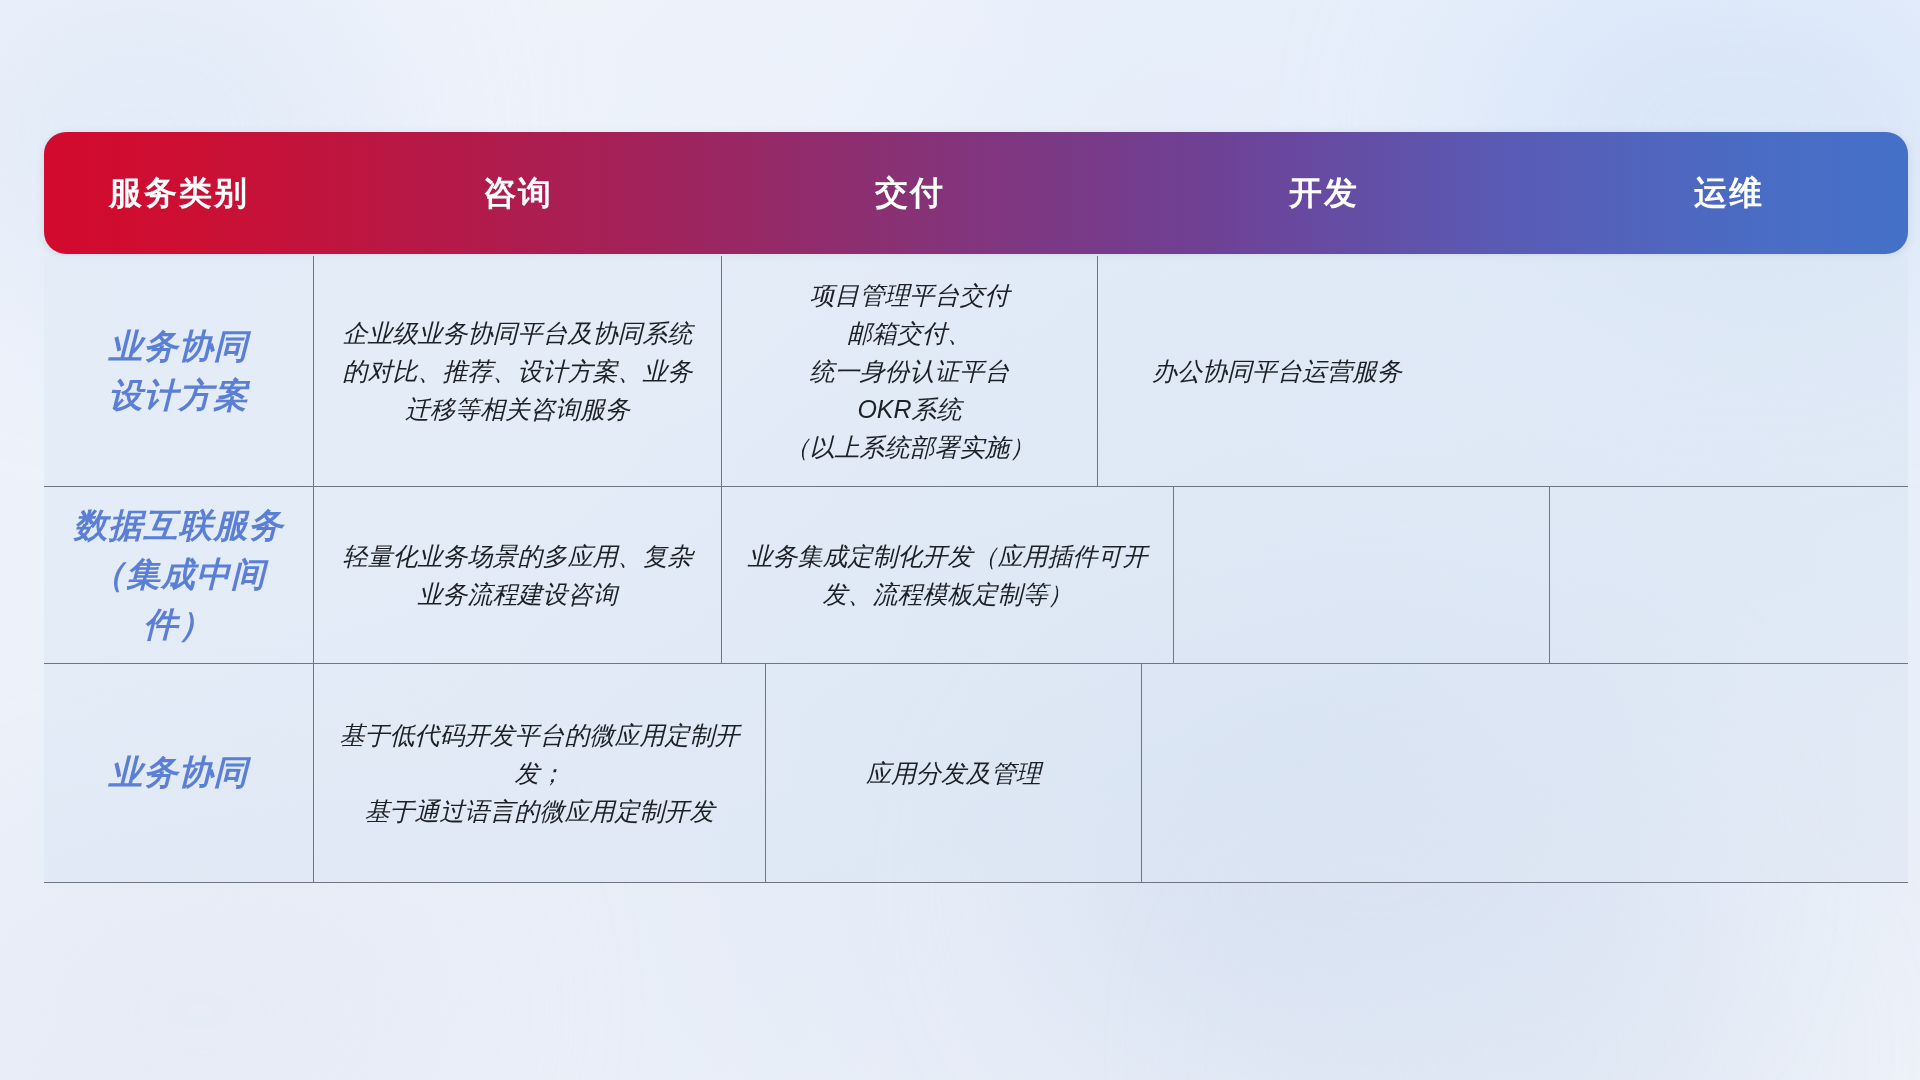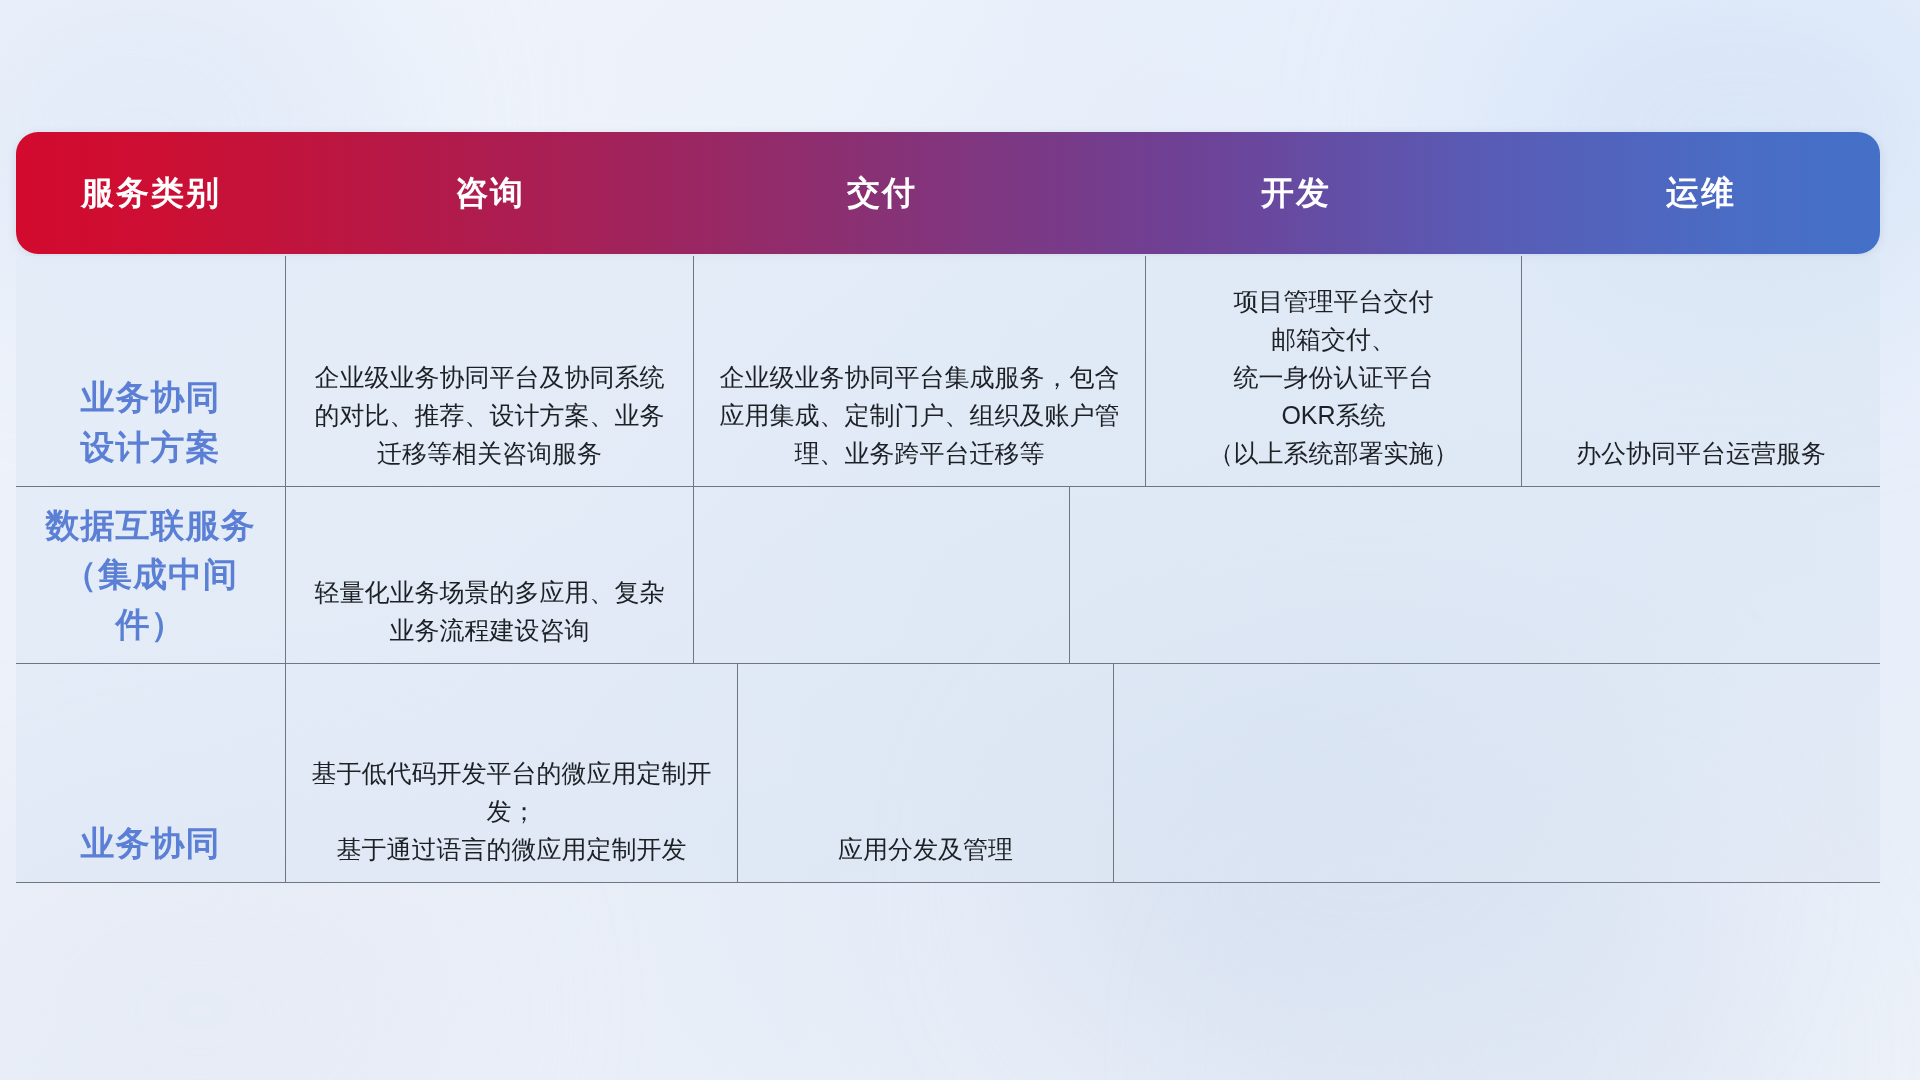--- a/index.html
+++ b/index.html
@@ -29,21 +29,21 @@
     pointer-events: none;
   }
   .blob-a { left: -120px; top: -80px;  width: 520px; height: 420px; background: #dbe6f7; }
   .blob-b { right: -100px; top: -60px; width: 560px; height: 380px; background: #cfe0f5; }
   .blob-c { left: 55%;  top: 62%;      width: 620px; height: 420px; background: #d3ddee; }
   .blob-d { left: -60px; bottom: -120px; width: 520px; height: 380px; background: #e5eaf4; }
   .blob-e { right: 8%; bottom: -140px; width: 480px; height: 340px; background: #dde6f3; }
 
   .sheet {
     position: absolute;
-    left: 16px;
+    left: 44px;
     top: 132px;
     width: 1864px;
   }
 
   
   .table-header {
     display: flex;
     height: 122px;
     border-radius: 22px;
     overflow: hidden;
@@ -77,29 +77,30 @@
     display: flex;
     border-bottom: 1.5px solid #6f7682;
   }
   .row:last-child { border-bottom: 1.5px solid #6f7682; }
   .row-1 { min-height: 230px; }
   .row-2 { min-height: 172px; }
   .row-3 { min-height: 218px; }
 
   .cell {
     display: flex;
-    align-items: flex-end;
+    align-items: center;
     justify-content: center;
     text-align: center;
     padding: 14px 20px;
     box-sizing: border-box;
     font-size: 25px;
     line-height: 1.52;
     color: #1d2126;
     border-right: 1.5px solid #6f7682;
+    font-style: italic;
   }
   .cell.last { border-right: none; }
   .cell.cat {
     border-right: 1.5px solid #6f7682;
     color: #5b7fd4;
     font-weight: bold;
     font-size: 34px;
     letter-spacing: 1px;
     line-height: 1.45;
   }
@@ -129,39 +130,39 @@
   <div class="table-body">
 
     <div class="row row-1">
       <div class="cell cat c0 cat-sep">
         <div>
           <div>业务协同</div>
           <div>设计方案</div>
         </div>
       </div>
       <div class="cell c1">企业级业务协同平台及协同系统的对比、推荐、设计方案、业务迁移等相关咨询服务</div>
-      <div class="cell c2">企业级业务协同平台集成服务，包含应用集成、定制门户、组织及账户管理、业务跨平台迁移等</div>
       <div class="cell c3">
         <div style="white-space:pre-line">项目管理平台交付
 邮箱交付、
 统一身份认证平台
 OKR系统
 （以上系统部署实施）</div>
       </div>
       <div class="cell c4 last">办公协同平台运营服务</div>
     </div>
 
     <div class="row row-2">
       <div class="cell cat c0 cat-sep">
         <div>
           <div>数据互联服务</div>
           <div>（集成中间件）</div>
         </div>
       </div>
       <div class="cell c1">轻量化业务场景的多应用、复杂业务流程建设咨询</div>
+      <div class="cell c2">业务集成定制化开发（应用插件可开发、流程模板定制等）</div>
       <div class="cell c3"></div>
       <div class="cell c4 last"></div>
     </div>
 
     <div class="row row-3">
       <div class="cell cat c0 cat-sep">
         <div>
           <div>业务协同</div>
           <div></div>
         </div>

